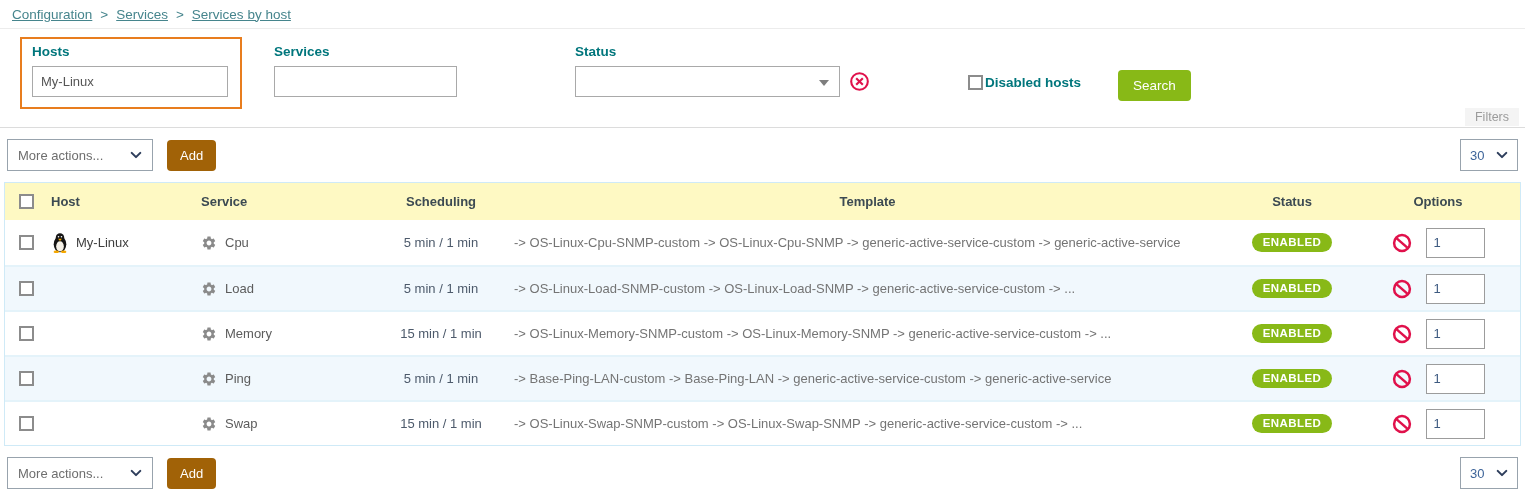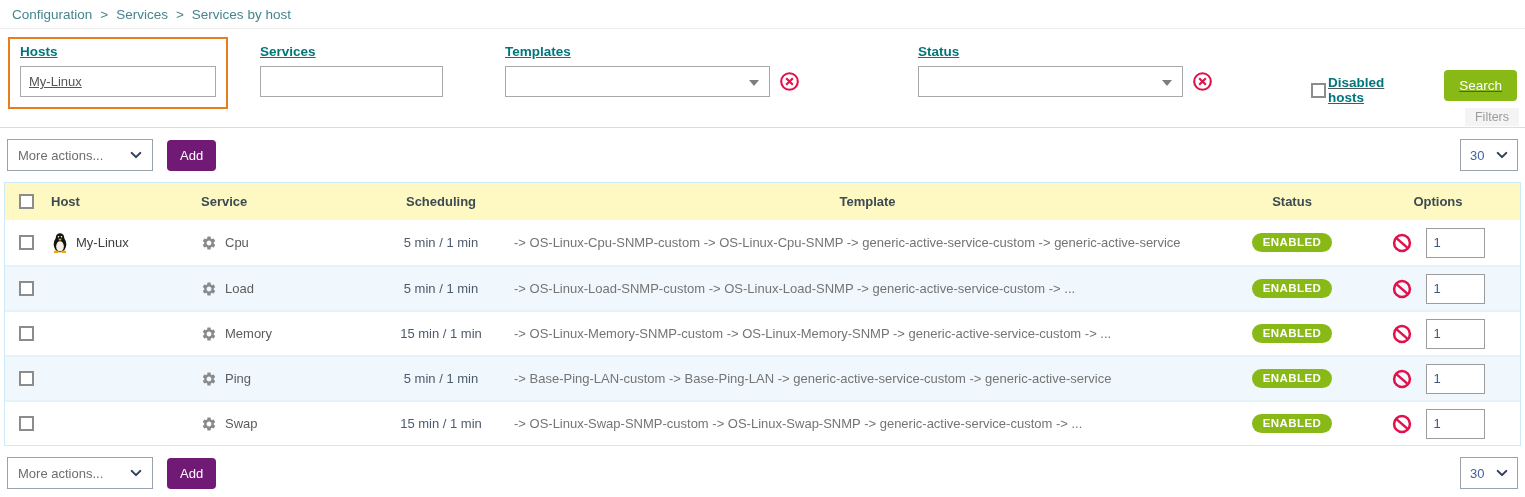--- a/index.html
+++ b/index.html
@@ -11,31 +11,30 @@
     overflow: hidden;
   }
 
   
   .breadcrumb {
     height: 29px; display: flex; align-items: center;
     padding: 0 12px; gap: 8px;
     border-bottom: 1px solid #ececec;
     color: #46858d; font-size: 13.5px;
   }
-  .breadcrumb .crumb { cursor: pointer; }
+  .breadcrumb .crumb { cursor: pointer; text-decoration: underline; }
   .breadcrumb .sep { color: #46858d; }
 
   
   .filter-panel {
     position: relative;
     display: flex; align-items: flex-start;
-    padding: 8px 8px 20px 8px;
+    padding: 8px 8px 20px 20px;
     border-bottom: 1px solid #dcdcdc;
     height: 99px;
-    text-decoration: underline;
   }
   .filter-group { display: flex; flex-direction: column; }
   .filter-label {
     color: #00767c; font-weight: bold; font-size: 13.5px;
     margin-bottom: 7px;
   }
   .text-input {
     height: 31px; border: 1px solid #a9a9a9; background: #fff;
     font-family: "Liberation Sans", sans-serif;
     font-size: 13px; color: #555; padding: 0 8px; outline: none;
@@ -90,21 +89,21 @@
   }
   .more-actions {
     position: relative; width: 146px; height: 32px;
     border: 1px solid #98a3ad; background: #fff;
     display: flex; align-items: center; padding: 0 10px;
     color: #6e6e6e; cursor: pointer;
   }
   .chev { width: 12px; height: 8px; margin-left: auto; flex: 0 0 auto; }
   .add-btn {
     margin-left: 14px;
-    background: #701a75; color: #fff; border: none; border-radius: 4px;
+    background: #a16207; color: #fff; border: none; border-radius: 4px;
     font-family: "Liberation Sans", sans-serif;
     font-size: 13px; padding: 8px 13px; cursor: pointer;
   }
   .pagesize {
     margin-left: auto; width: 58px; height: 32px;
     border: 1px solid #98a3ad; background: #fff;
     display: flex; align-items: center; padding: 0 9px;
     color: #3d6499; cursor: pointer;
   }
 
@@ -198,31 +197,20 @@
   <div class="hosts-box">
     <span class="filter-label">Hosts</span>
     <input class="text-input" type="text" value="My-Linux" style="">
   </div>
 
   <div class="filter-group group-services">
     <span class="filter-label">Services</span>
     <input class="text-input" type="text" value="" style="">
   </div>
 
-  <div class="filter-group group-templates">
-    <span class="filter-label">Templates</span>
-    <div class="select-row">
-      <div class="fake-select">
-        <span class="caret"></span>
-      </div>
-      <svg class="clear-icon" viewBox="0 0 24 24">
-          <use href="#def-clear"></use>
-        </svg>
-    </div>
-  </div>
 
   <div class="filter-group group-status">
     <span class="filter-label">Status</span>
     <div class="select-row">
       <div class="fake-select">
         <span class="caret"></span>
       </div>
       <svg class="clear-icon" viewBox="0 0 24 24">
           <use href="#def-clear"></use>
         </svg>

